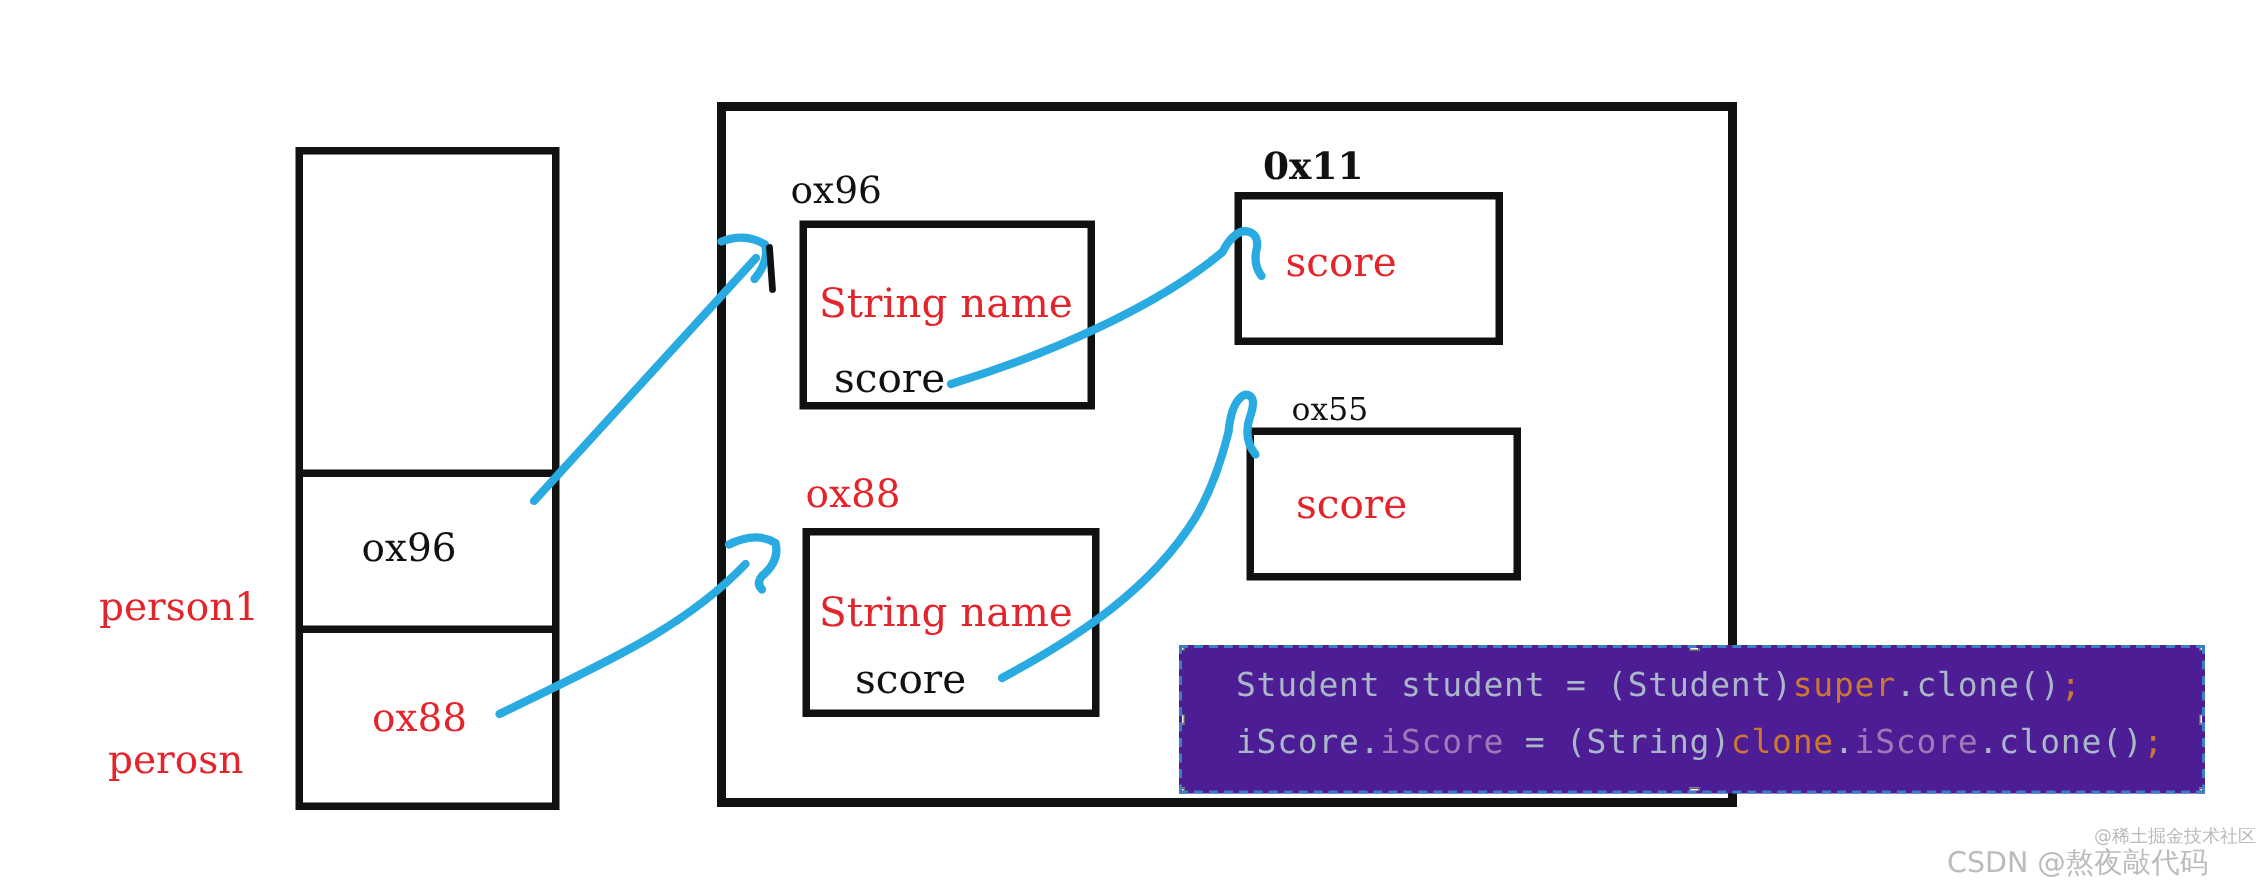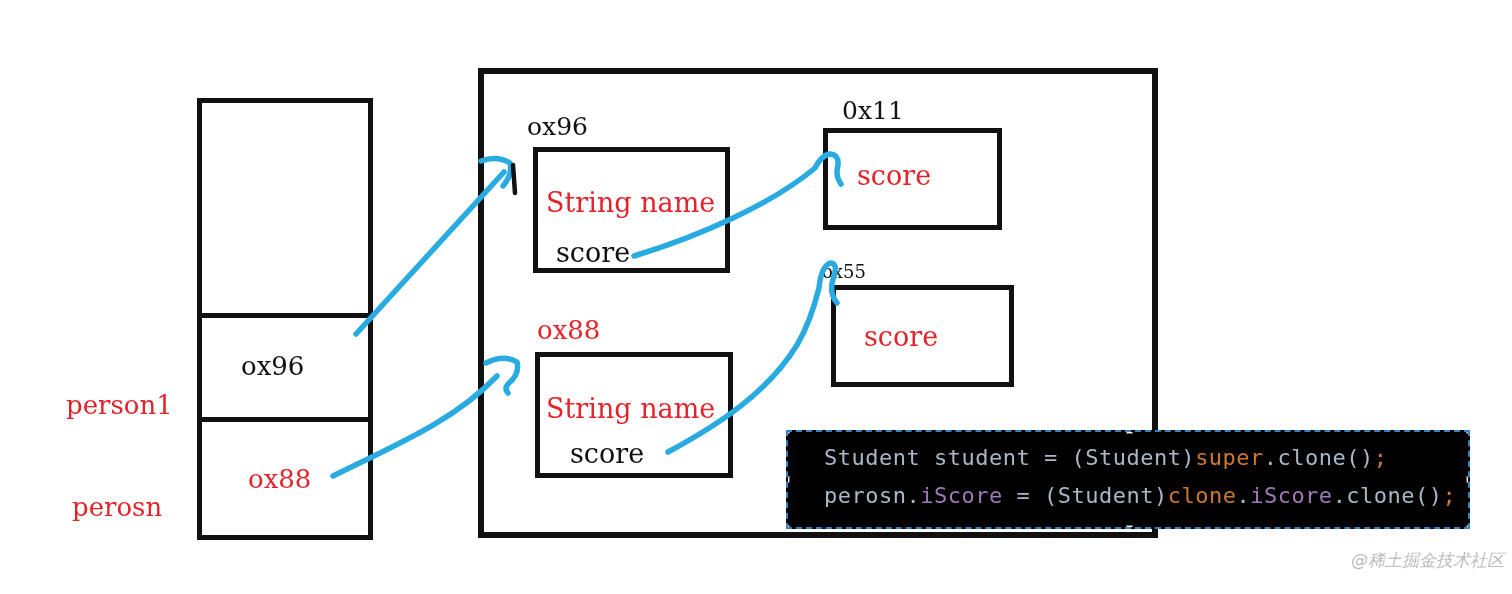--- a/index.html
+++ b/index.html
@@ -9,33 +9,33 @@
   .red{color:#e3242b;}
   .blk{color:#111111;}
   
   .box{position:absolute;border:5px solid #111;background:transparent;box-sizing:border-box;}
   .outer{border-width:6px;}
   .divider{position:absolute;left:0;width:100%;height:5px;background:#111;}
   
   svg.arrows{position:absolute;left:0;top:0;pointer-events:none;}
   
   .code-block{position:absolute;left:786px;top:430px;width:684px;height:99px;
-      background:#000000;border:2px dashed #3a7fc2;box-sizing:border-box;
+      background:#4c1d95;border:2px dashed #3a7fc2;box-sizing:border-box;
       font-family:"DejaVu Sans Mono","Liberation Mono",monospace;font-size:22px;
       letter-spacing:0.5px;line-height:38px;padding:7px 0 0 36px;overflow:hidden;}
   .c-def{color:#a9b7c6;}
   .c-kw{color:#cc7832;}
   .c-fld{color:#9f79b5;}
   .handle{position:absolute;width:7px;height:7px;background:#f4f4f4;border:1px solid #666;box-sizing:border-box;}
   .h-tl{left:-5px;top:-5px;} .h-tm{left:338px;top:-5px;} .h-tr{right:-5px;top:-5px;}
   .h-ml{left:-5px;top:44px;} .h-mr{right:-5px;top:44px;}
   .h-bl{left:-5px;bottom:-5px;} .h-bm{left:338px;bottom:-5px;} .h-br{right:-5px;bottom:-5px;}
   
   .wm{position:absolute;font-family:"DejaVu Sans","Liberation Sans",sans-serif;pointer-events:none;}
-  .wm1{right:8px;top:549px;font-size:17px;color:rgba(130,130,130,0.55);font-style:italic;}
+  .wm1{right:8px;top:549px;font-size:12px;color:rgba(130,130,130,0.55);}
   .wm2{left:1298px;top:562px;font-size:19px;color:rgba(120,120,120,0.5);}
 </style>
 </head>
 <body>
 
 <div class="stage">
 
   <div class="box" style="left:197px;top:98px;width:176px;height:442px;">
     <div class="divider" style="top:210px;"></div>
     <div class="divider" style="top:314px;"></div>
@@ -45,25 +45,25 @@
   <span class="abs blk" style="left:241px;top:351px;font-size:26px;">ox96</span>
   <span class="abs red" style="left:248px;top:464px;font-size:26px;">ox88</span>
 
   <div class="box outer" style="left:478px;top:68px;width:680px;height:470px;"></div>
 
   <span class="abs blk" style="left:527px;top:112px;font-size:25px;">ox96</span>
   <div class="box" style="left:533px;top:147px;width:197px;height:126px;"></div>
   <span class="abs red" style="left:546px;top:187px;font-size:27px;">String name</span>
   <span class="abs blk" style="left:556px;top:237px;font-size:27px;">score</span>
 
-  <span class="abs blk" style="left:842px;top:96px;font-size:25px;">0x11</span>
+  <span class="abs blk" style="left:842px;top:96px;font-size:25px;font-weight:bold;">0x11</span>
   <div class="box" style="left:823px;top:128px;width:179px;height:102px;"></div>
   <span class="abs red" style="left:857px;top:160px;font-size:27px;">score</span>
 
-  <span class="abs blk" style="left:822px;top:261px;font-size:18px;">ox55</span>
+  <span class="abs blk" style="left:861px;top:261px;font-size:21px;">ox55</span>
   <div class="box" style="left:831px;top:285px;width:183px;height:102px;"></div>
   <span class="abs red" style="left:864px;top:321px;font-size:27px;">score</span>
 
   <span class="abs red" style="left:537px;top:315px;font-size:26px;">ox88</span>
   <div class="box" style="left:535px;top:352px;width:198px;height:126px;"></div>
   <span class="abs red" style="left:546px;top:393px;font-size:27px;">String name</span>
   <span class="abs blk" style="left:570px;top:438px;font-size:27px;">score</span>
 
   <svg class="arrows" width="1512" height="594" viewBox="0 0 1512 594">
     <g fill="none" stroke="#29abe2" stroke-width="5.5" stroke-linecap="round" stroke-linejoin="round">
@@ -75,27 +75,28 @@
       <path d="M668 452 C720 424 768 392 797 345 C807 328 814 308 819 288 Q821 267 830 263 Q838 263 834 276 Q828 292 837 303"></path>
     </g>
     <path d="M513 165 L515 193" stroke="#111" stroke-width="4.5" stroke-linecap="round" fill="none"></path>
   </svg>
 
   <div class="code-block">
     <div>
       <span class="c-def">Student student = (Student)</span><span class="c-kw">super</span><span class="c-def">.clone()</span><span class="c-kw">;</span>
     </div>
     <div>
-      <span class="c-def">perosn.</span><span class="c-fld">iScore</span><span class="c-def"> = (Student)</span><span class="c-kw">clone</span><span class="c-def">.</span><span class="c-fld">iScore</span><span class="c-def">.clone()</span><span class="c-kw">;</span>
+      <span class="c-def">iScore.</span><span class="c-fld">iScore</span><span class="c-def"> = (String)</span><span class="c-kw">clone</span><span class="c-def">.</span><span class="c-fld">iScore</span><span class="c-def">.clone()</span><span class="c-kw">;</span>
     </div>
     <span class="handle h-tl"></span>
     <span class="handle h-tm"></span>
     <span class="handle h-tr"></span>
     <span class="handle h-ml"></span>
     <span class="handle h-mr"></span>
     <span class="handle h-bl"></span>
     <span class="handle h-bm"></span>
     <span class="handle h-br"></span>
   </div>
 
   <span class="wm wm1">@稀土掘金技术社区</span>
+  <span class="wm wm2">CSDN @熬夜敲代码</span>
 
 </div>
 
 </body></html>

